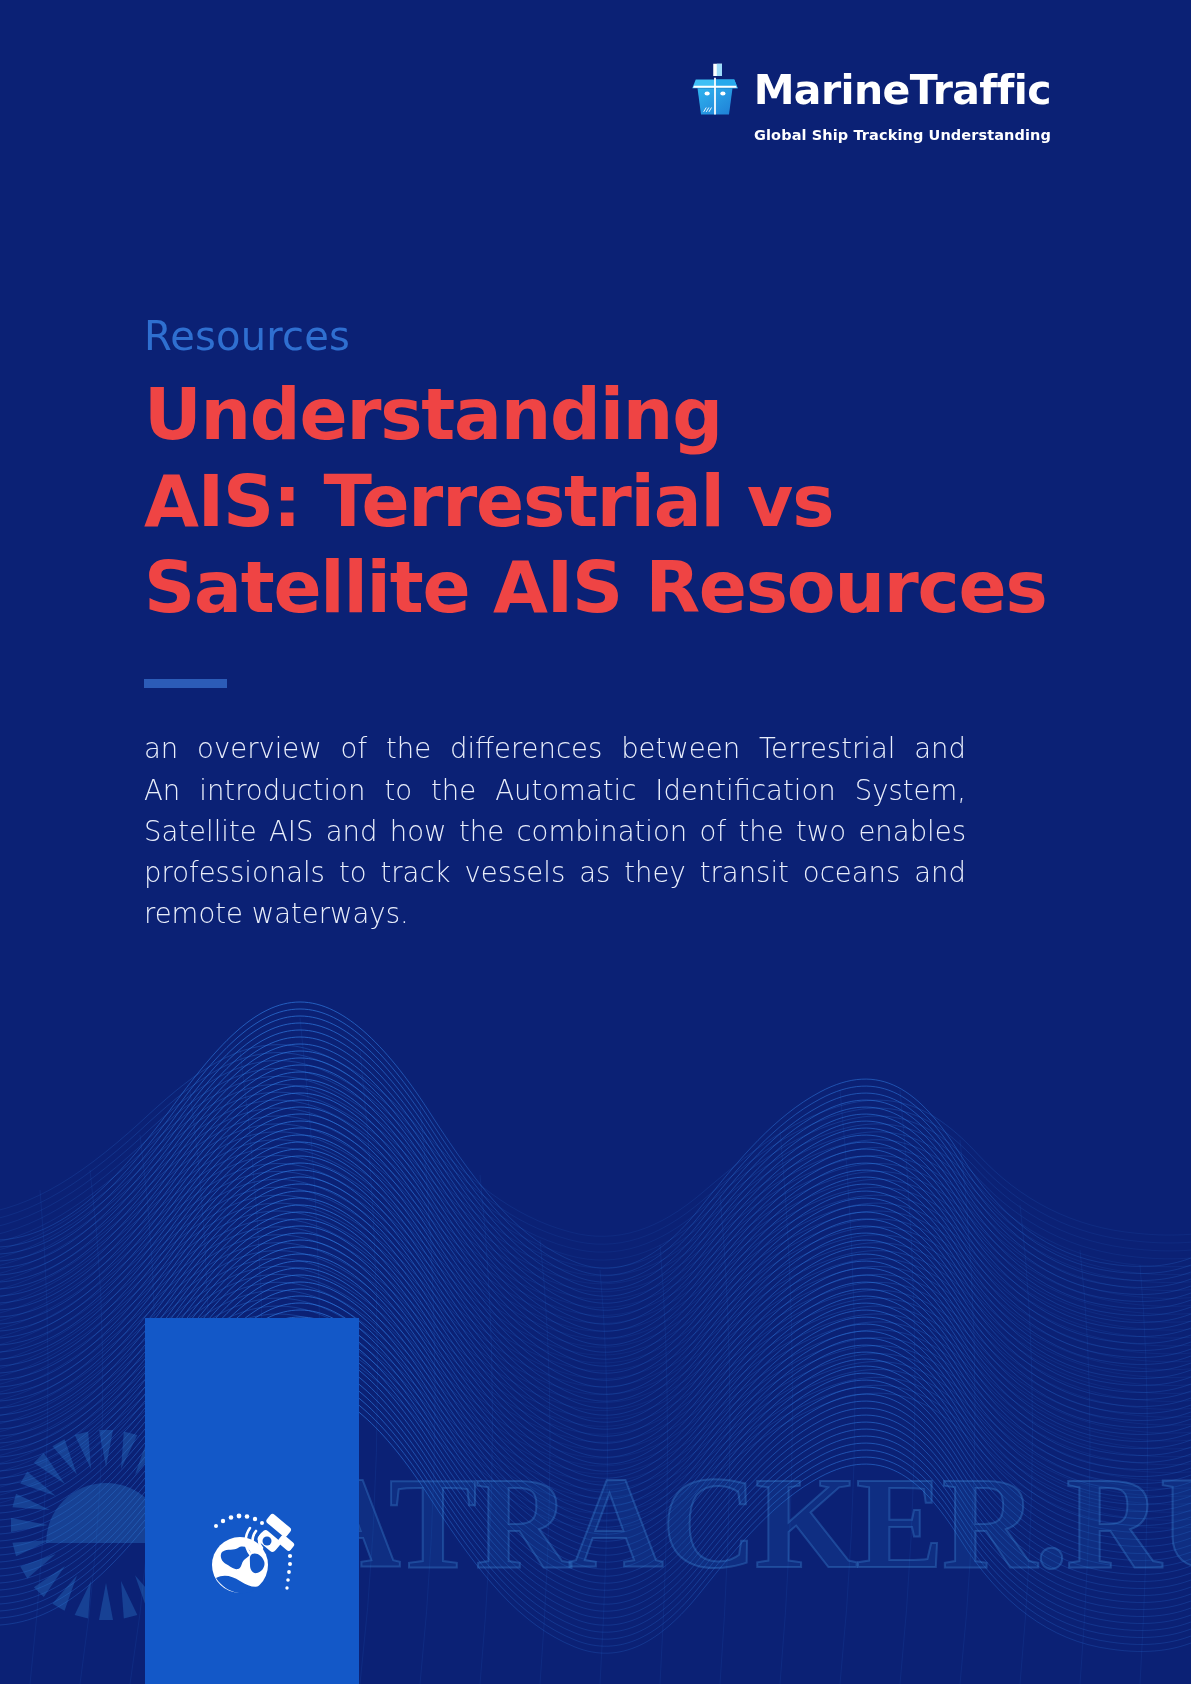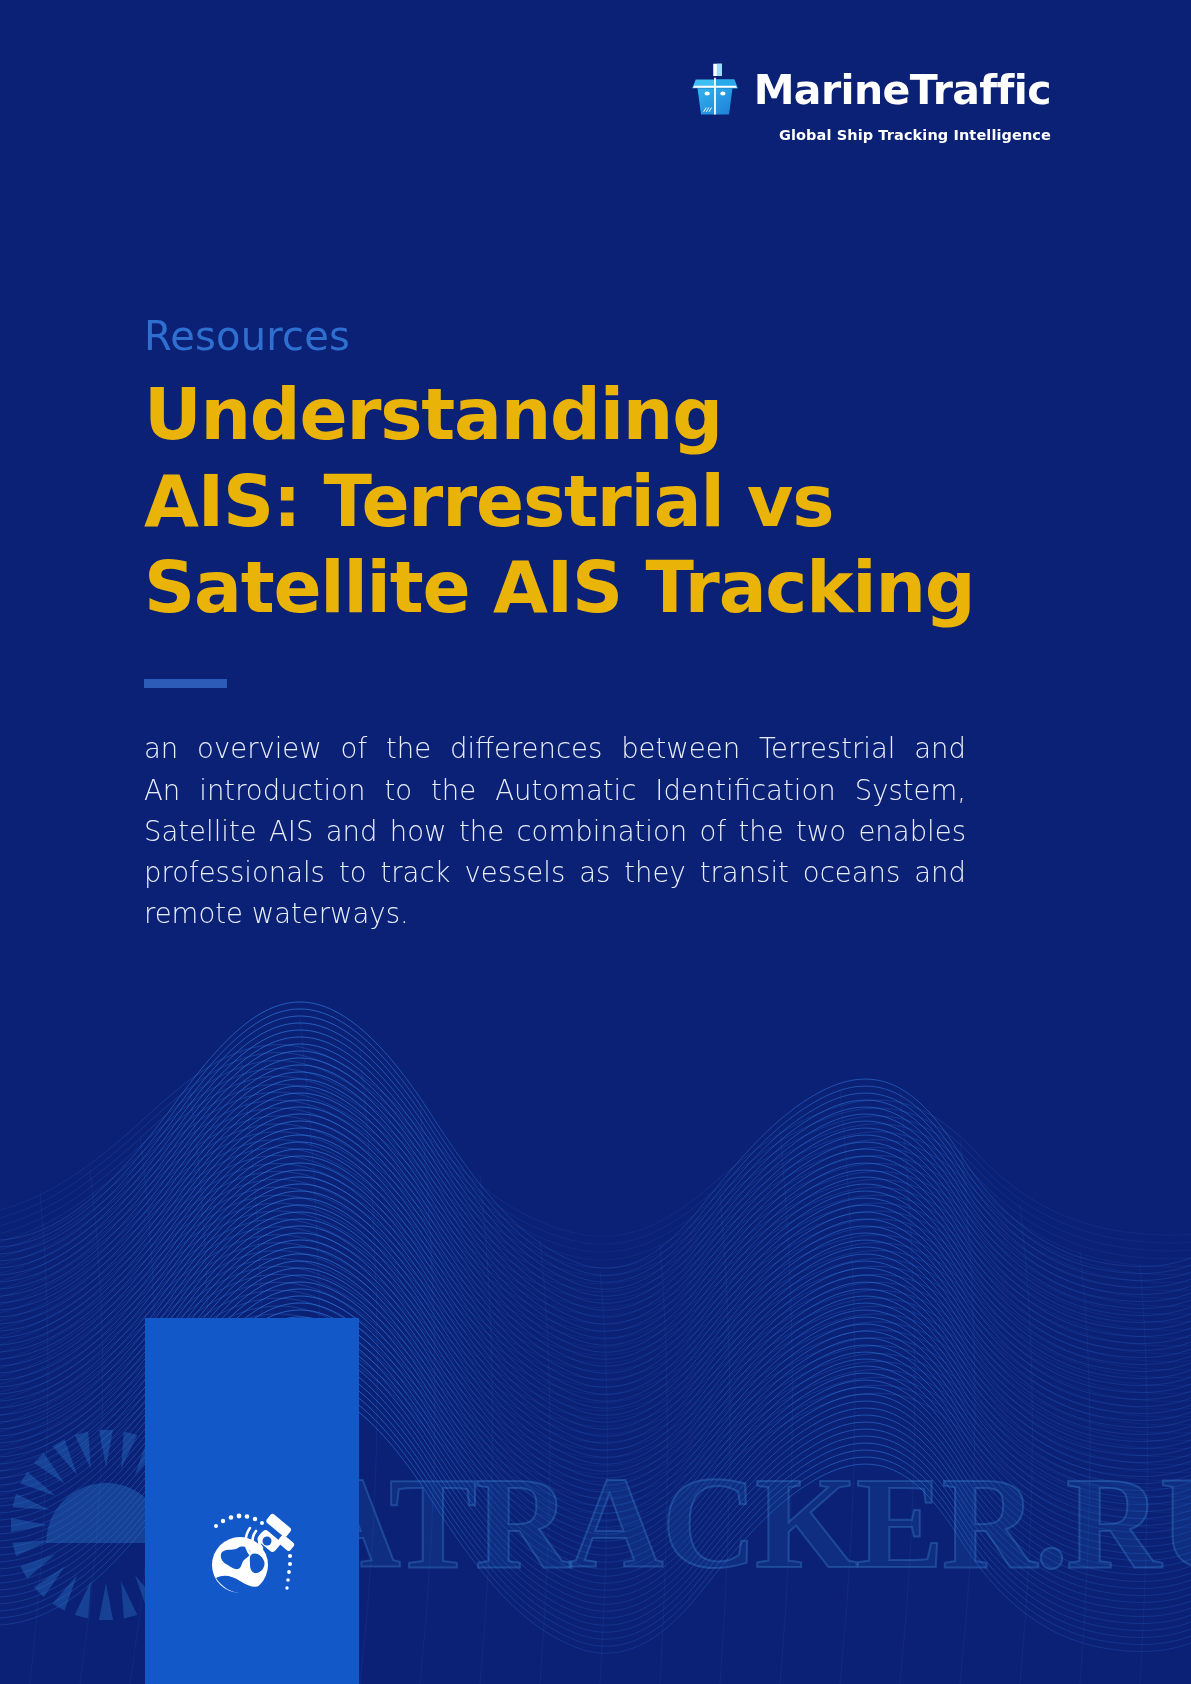--- a/index.html
+++ b/index.html
@@ -25,21 +25,21 @@
   .logo-word{font-family:"DejaVu Sans",sans-serif;font-weight:700;font-size:41px;color:#ffffff;
              letter-spacing:-0.6px;line-height:1;white-space:nowrap;}
   .logo-tag{margin-top:9px;font-family:"DejaVu Sans",sans-serif;font-weight:700;font-size:14.5px;
             color:#ffffff;letter-spacing:0.1px;white-space:nowrap;}
 
   
   .hero{position:absolute;left:144px;top:314px;width:830px;}
   .eyebrow{font-family:"DejaVu Sans",sans-serif;font-weight:400;font-size:40px;color:#2f6fd0;
            letter-spacing:.2px;line-height:1.1;}
   .title{margin-top:14px;font-family:"DejaVu Sans",sans-serif;font-weight:700;font-size:71px;
-         color:#eab308;line-height:1.22;letter-spacing:-1.2px;}
+         color:#ef4444;line-height:1.22;letter-spacing:-1.2px;}
   .title span{display:block;white-space:nowrap;}
   .rule{margin-top:44px;width:83px;height:9px;background:#2c5cb8;}
   .lede{margin-top:40px;font-family:"DejaVu Sans",sans-serif;font-weight:300;font-size:27.5px;
         color:#e9eefb;line-height:1.50;text-align:justify;width:822px;}
   .lede span{display:block;}
   .lede span.j{text-align:justify;text-align-last:justify;}
 
   
   .panel{position:absolute;left:145px;top:1318px;width:214px;height:366px;background:#1358c8;}
   .panel-icon{position:absolute;left:0;top:172px;width:214px;display:flex;justify-content:center;}
@@ -263,30 +263,30 @@
         <ellipse cx="41" cy="36" rx="3" ry="2.2" fill="#ffffff"></ellipse>
 
         <g stroke="#ffffff" stroke-width="1.1" opacity="0.95">
           <line x1="19" y1="57" x2="22" y2="52"></line>
           <line x1="22" y1="57" x2="25" y2="52"></line>
           <line x1="25" y1="57" x2="28" y2="52"></line>
         </g>
       </svg>
       <div class="logo-word">MarineTraffic</div>
     </div>
-    <div class="logo-tag">Global Ship Tracking Intelligence</div>
+    <div class="logo-tag">Global Ship Tracking Understanding</div>
   </div>
 
   <div class="hero">
     <div class="eyebrow">Resources</div>
 
     <h1 class="title">
       <span>Understanding</span>
       <span>AIS: Terrestrial vs</span>
-      <span>Satellite AIS Tracking</span>
+      <span>Satellite AIS Resources</span>
     </h1>
 
     <div class="rule"></div>
 
     <p class="lede">
       <span class="j">an overview of the differences between Terrestrial and</span>
       <span class="j">An introduction to the Automatic Identification System,</span>
       <span class="j">Satellite AIS and how the combination of the two enables</span>
       <span class="j">professionals to track vessels as they transit oceans and</span>
       <span>remote waterways.</span>

